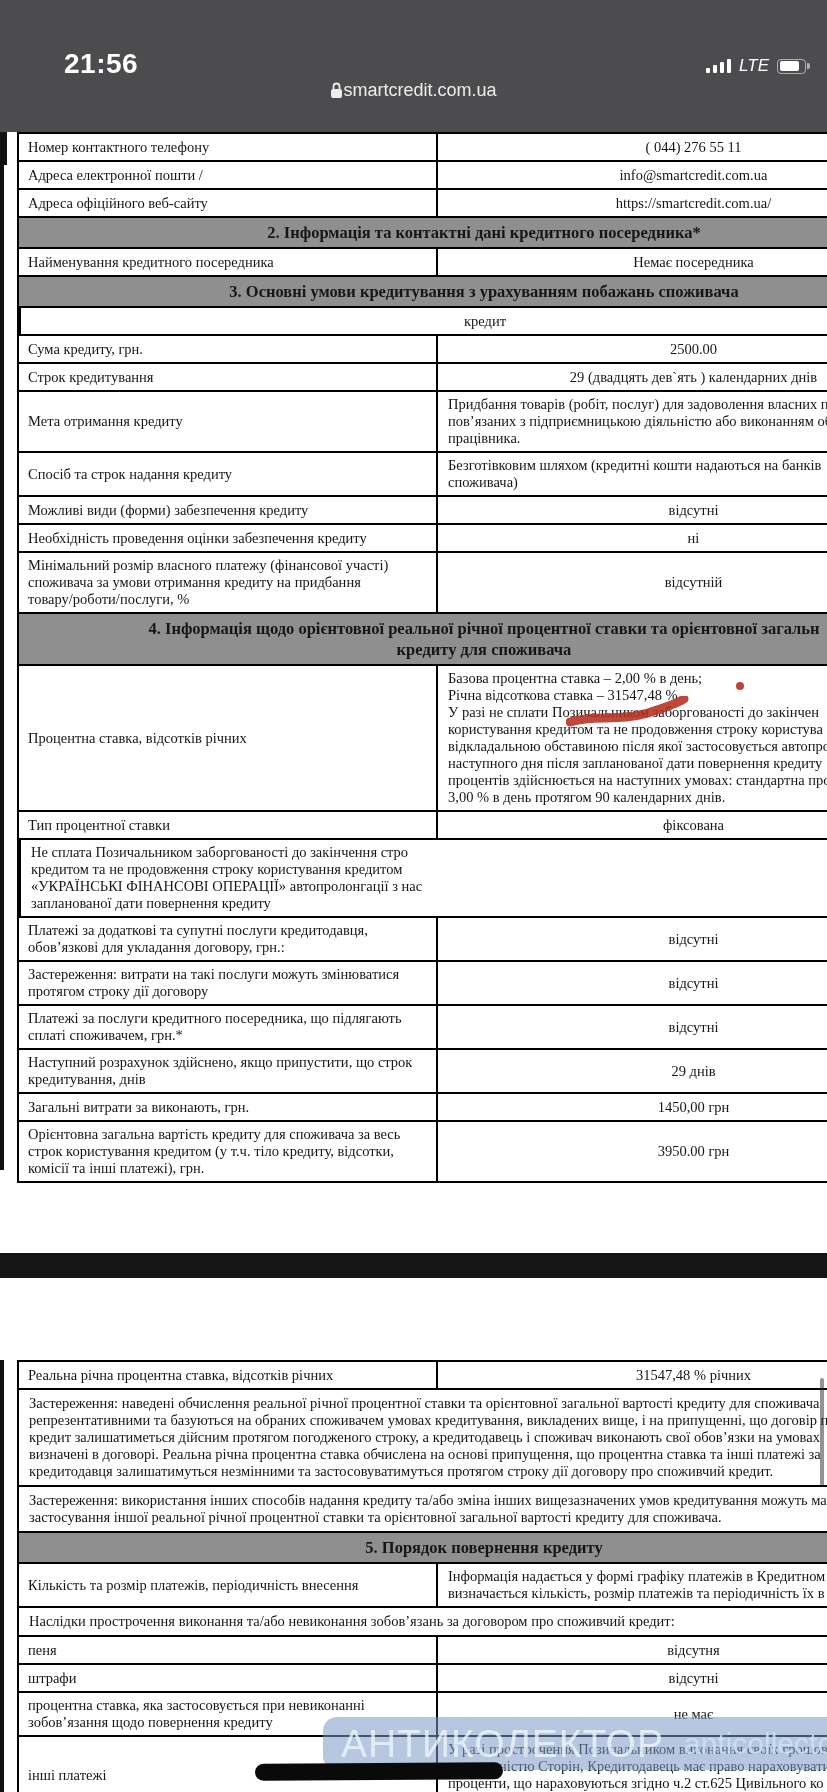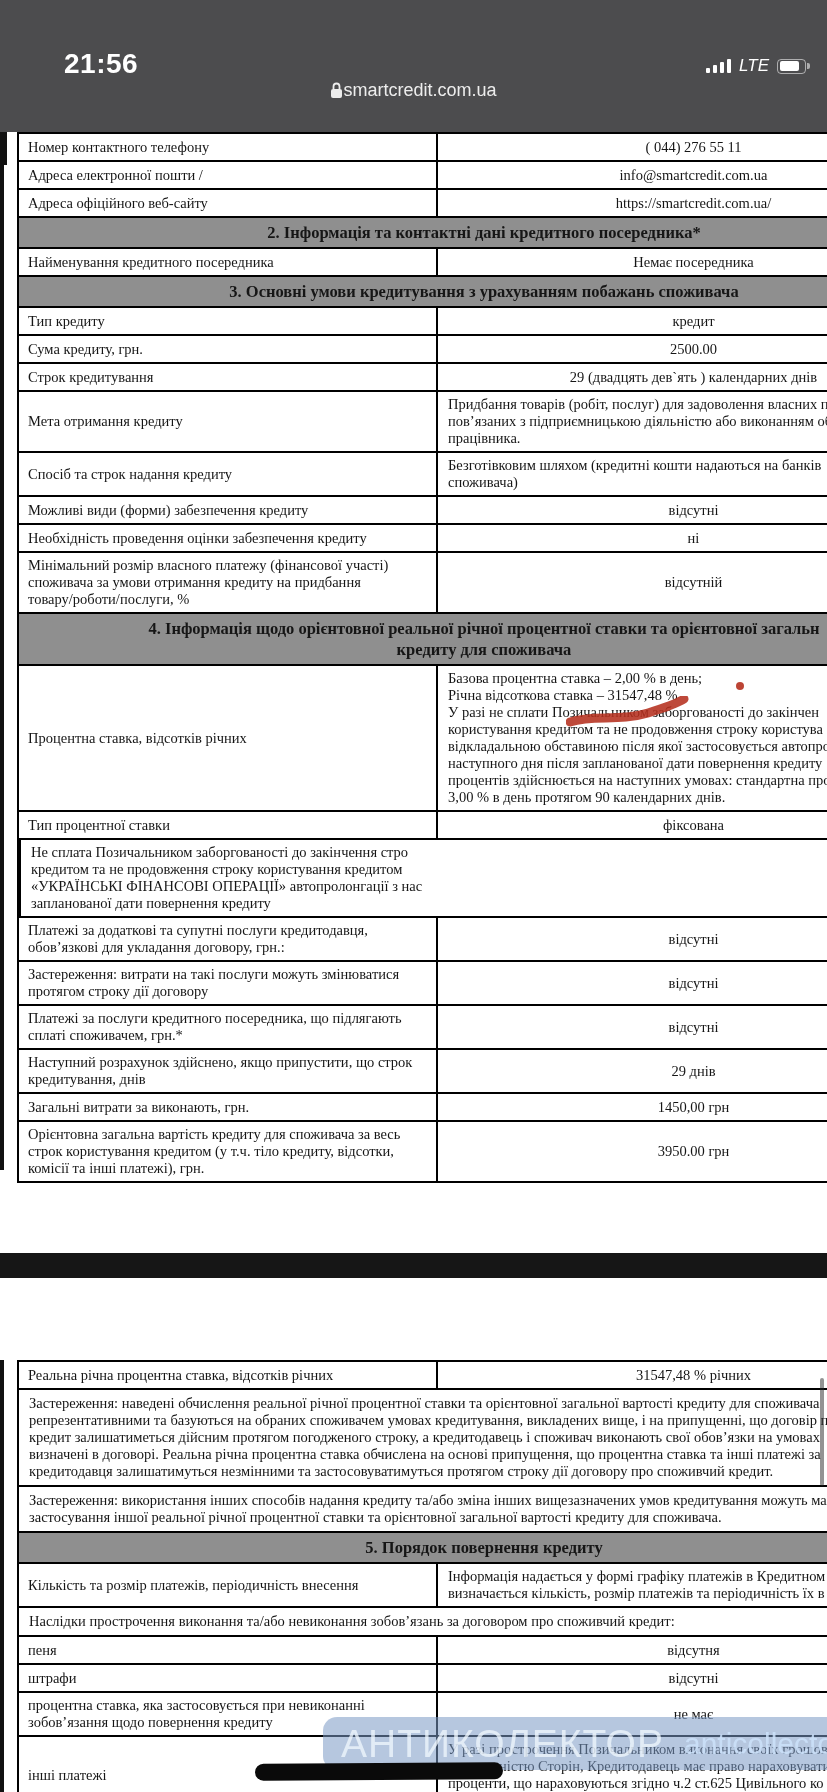--- a/index.html
+++ b/index.html
@@ -110,21 +110,20 @@
         <div class="cell hcell"><span class="hline1">2. Інформація та контактні дані кредитного посередника*</span></div>
       </div>
       <div class="t-row kv">
         <div class="cell label">Найменування кредитного посередника</div>
         <div class="cell value center">Немає посередника</div>
       </div>
       <div class="t-row header">
         <div class="cell hcell"><span class="hline1">3. Основні умови кредитування з урахуванням побажань споживача</span></div>
       </div>
       <div class="t-row kv">
-        <div class="cell label">Тип кредиту</div>
         <div class="cell value center">кредит</div>
       </div>
       <div class="t-row kv">
         <div class="cell label">Сума кредиту, грн.</div>
         <div class="cell value center">2500.00</div>
       </div>
       <div class="t-row kv">
         <div class="cell label">Строк кредитування</div>
         <div class="cell value center">29 (двадцять дев`ять ) календарних днів</div>
       </div>

